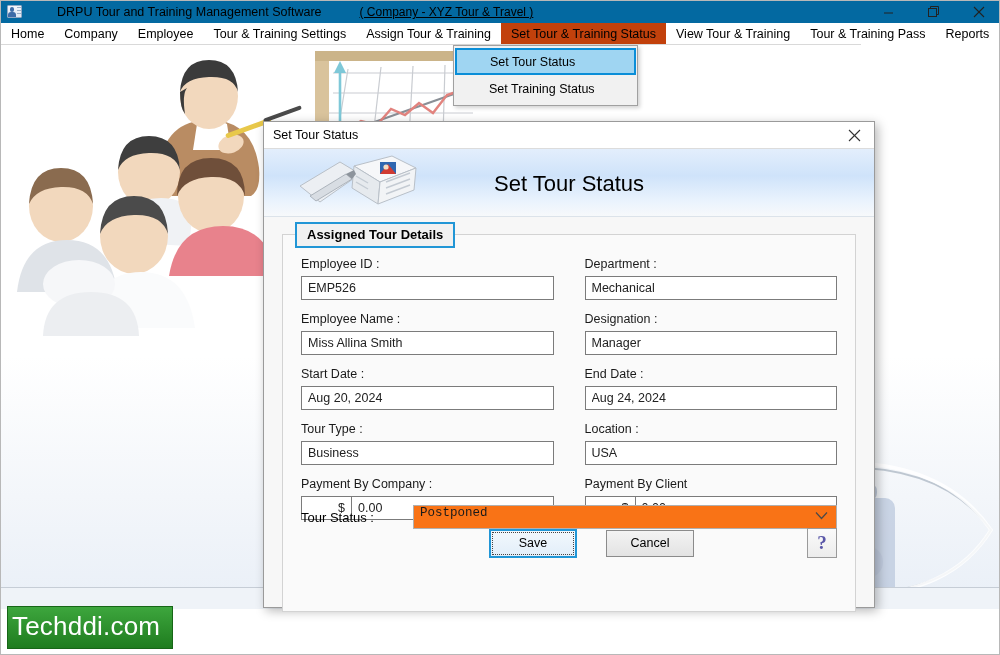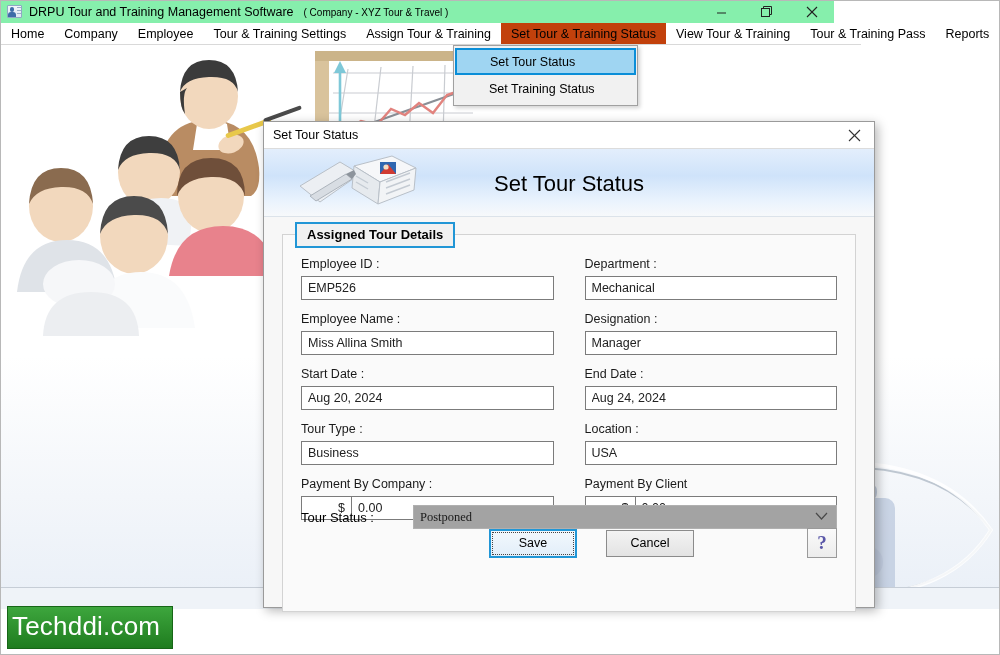--- a/index.html
+++ b/index.html
@@ -13,23 +13,23 @@
   #app {
     position: relative;
     width: 1000px; height: 655px;
     background: #ffffff;
     border: 1px solid #b8b8b8;
     overflow: hidden;
   }
 
   
   .titlebar {
-    position: absolute; top:0; left:0; width:833px; height:22px;
-    background:#86efac;
-    display:flex; align-items:center;
+    position: absolute; top:0; left:0; width:1000px; height:22px;
+    background:#0369a1;
+    display:flex; align-items:center;gap:28px;
   }
   .app-icon {
     width:16px; height:16px; margin-left:6px; margin-right:6px;
     position:relative; flex:0 0 auto;
   }
   .app-icon .card {
     position:absolute; left:0; top:1px; width:15px; height:13px;
     background:linear-gradient(#f3f6fb,#dfe8f4);
     border:1px solid #8fa8c4; border-radius:1px;
   }
@@ -42,21 +42,21 @@
     border-radius:3px 3px 0 0; background:#3d6ca8;
   }
   .app-icon .lines {
     position:absolute; left:10px; top:3px; width:4px; height:1px;
     background:#9bb0c8; box-shadow:0 3px 0 #9bb0c8, 0 6px 0 #9bb0c8;
   }
   .title-text {
     font-size:12.5px; color:#000; white-space:nowrap;
   }
   .title-company {
-    font-size:10px; color:#000; margin-left:10px; white-space:nowrap;
+    font-size:12px; color:#000; margin-left:10px; white-space:nowrap;text-decoration:underline;
   }
   .win-btns {
     position:absolute; right:0; top:0; height:22px; display:flex;
   }
   .win-btn {
     width:45px; height:22px; display:flex; align-items:center; justify-content:center;
     color:#222;
   }
   .win-btn svg { display:block; }
 
@@ -230,26 +230,26 @@
   .status-row {
     position:absolute; left:18px; right:18px; top:270px;
     display:flex; align-items:center;
   }
   .status-label {
     width:112px; font-size:13px; font-weight:normal; color:#000;
   }
   .status-select {
     flex:1; height:24px;
     border:1px solid #b0b0b0;
-    background:#a3a3a3;
+    background:#f97316;
     font-size:12.5px; color:#1a1a1a;
     padding:0 6px;
     position:relative;
-    display:flex; align-items:center;
-    font-family:Liberation Serif, serif;
+    display:flex; 
+    font-family:Liberation Mono, monospace;
   }
   .status-select .chev {
     position:absolute; right:8px; top:50%; transform:translateY(-50%);
   }
 
   .btn-row {
     position:absolute; left:18px; right:18px; top:308px;
     display:flex; align-items:center;
   }
   .btn {

